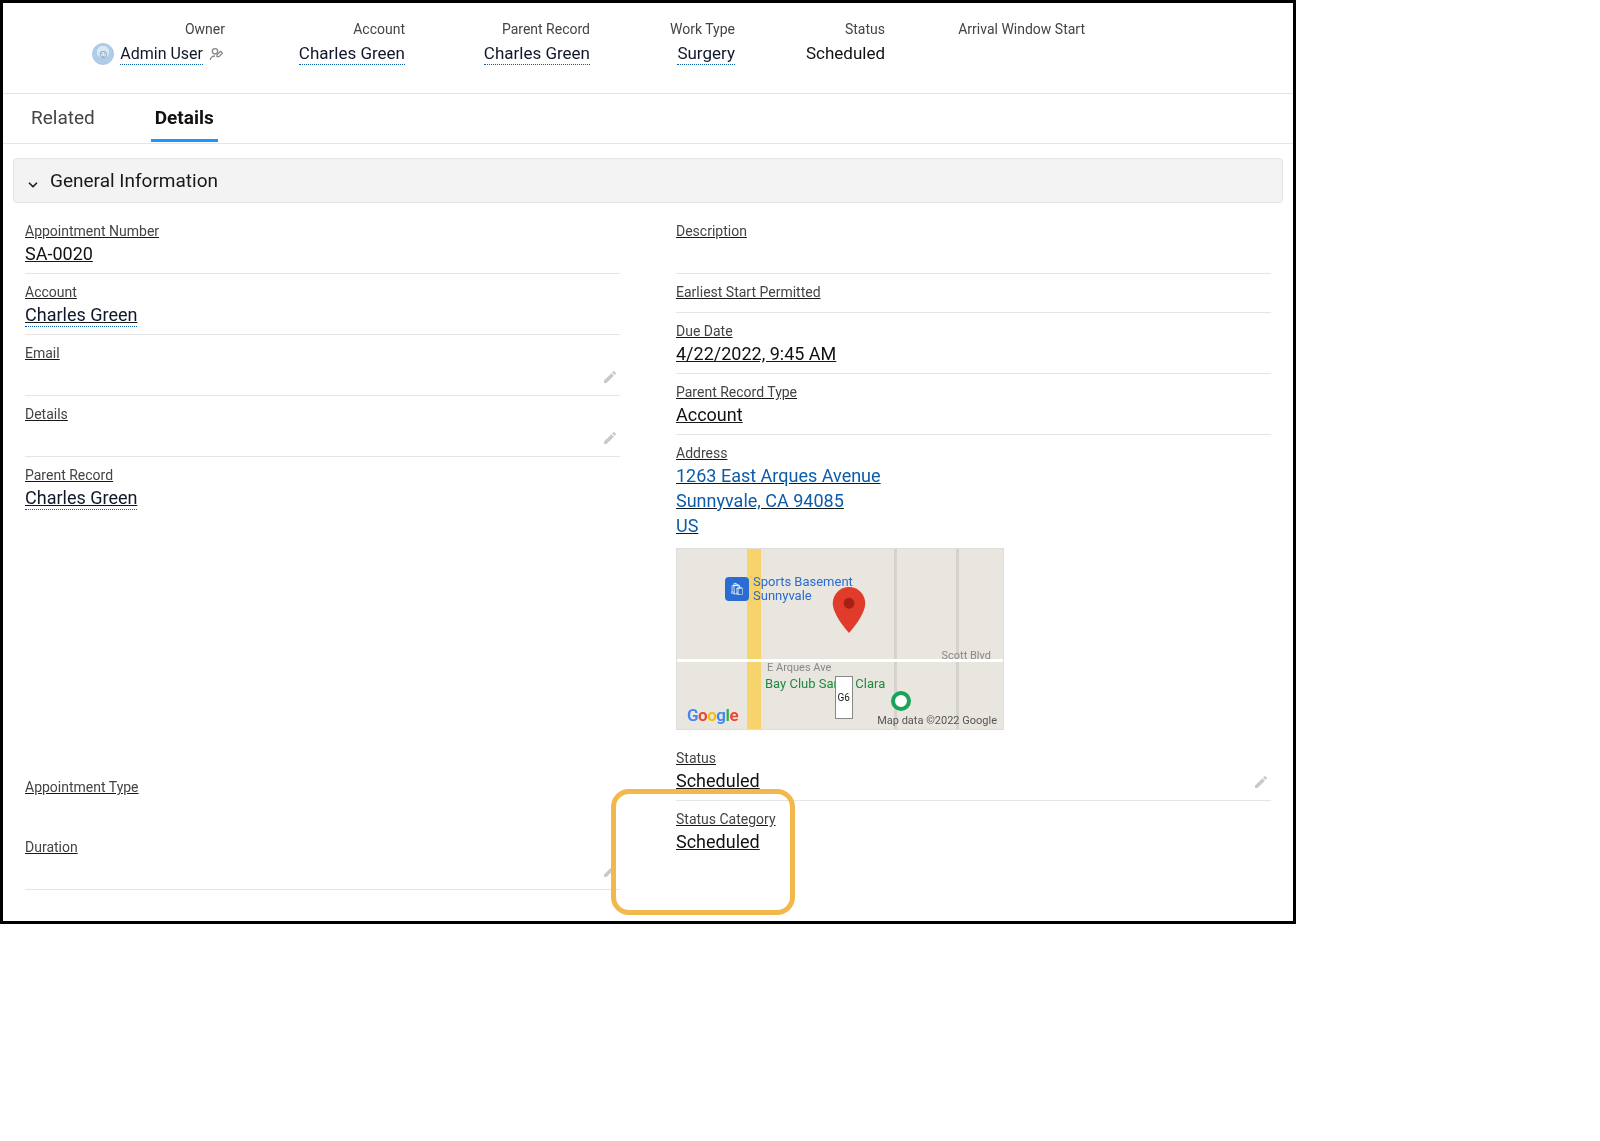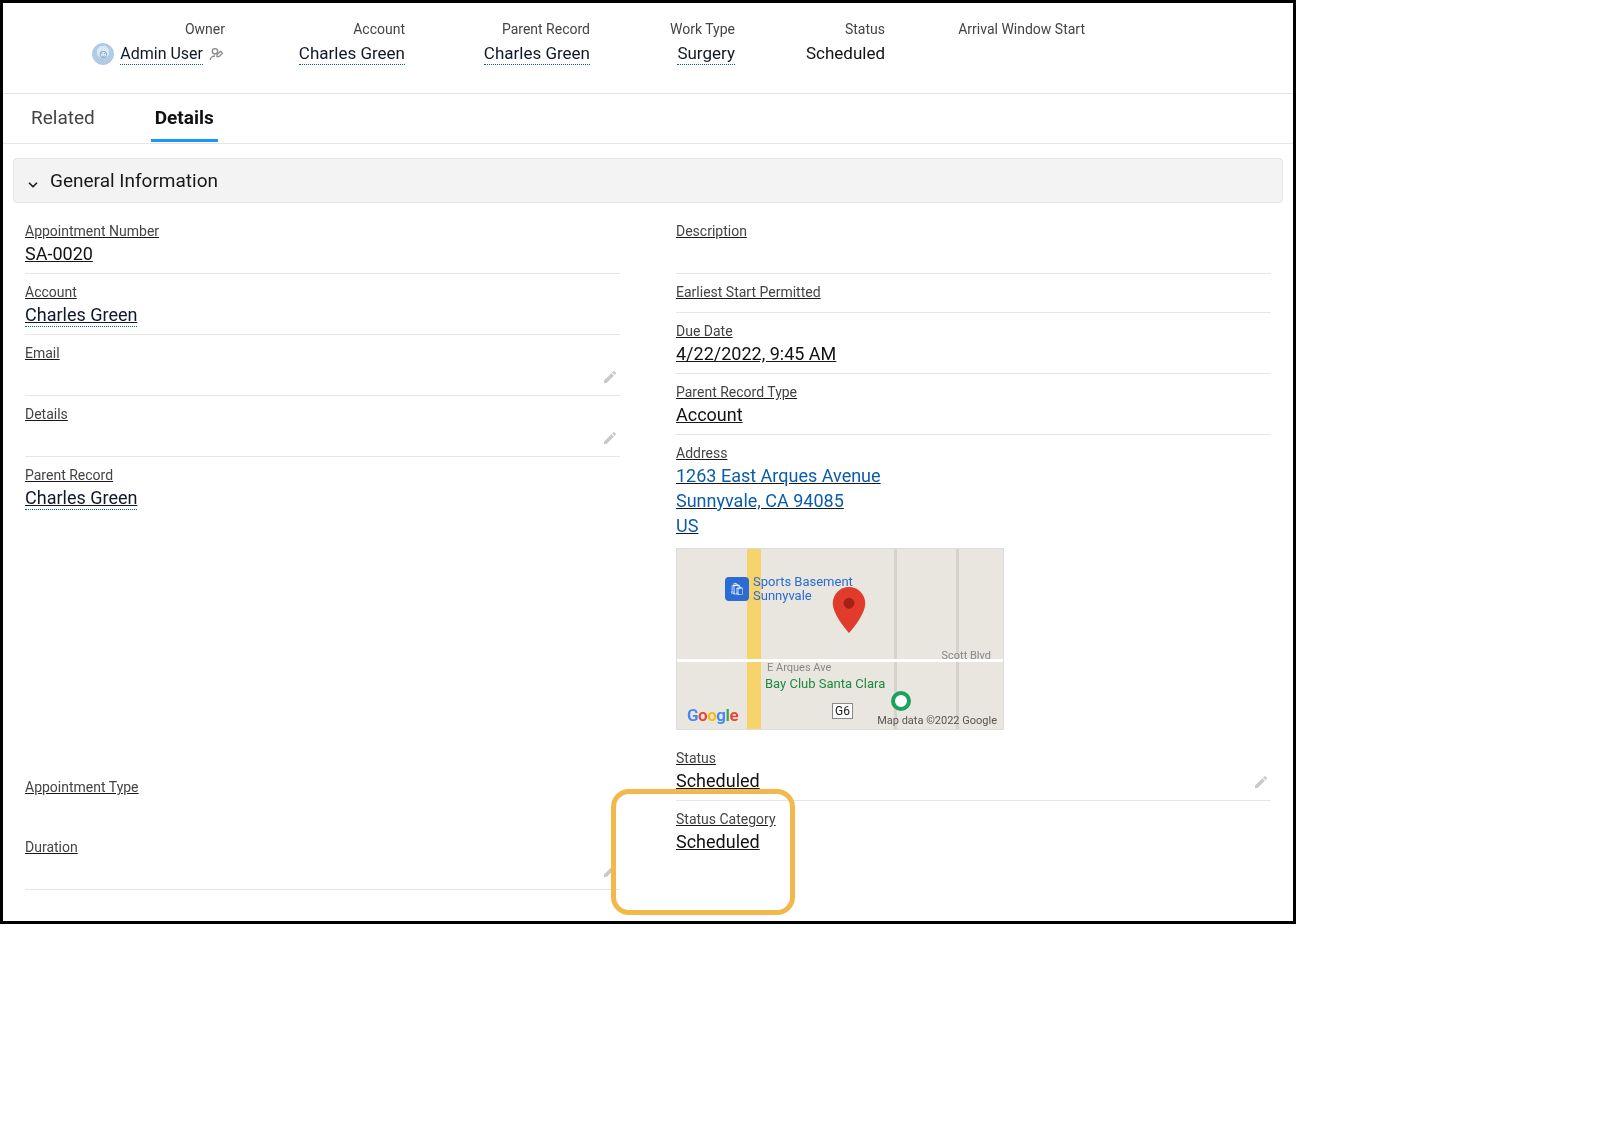--- a/index.html
+++ b/index.html
@@ -165,21 +165,21 @@
   .map .earq {
     position:absolute;left:90px;top:112px;font-size:11px;color:#888;
   }
   .map .scott {
     position:absolute;right:12px;top:100px;font-size:11px;color:#888;
   }
   .map .bayclub {
     position:absolute;left:88px;bottom:38px;font-size:13px;color:#1d8a3e;
   }
   .map .g6 {
-    position:absolute;right:150px;bottom:10px;font-size:12px;border:1px solid #888;padding:0 2px;background:#fff;
+    position:absolute;right:150px;bottom:10px;font-size:10px;border:1px solid #888;padding:15px 2px;background:#fff;
   }
   .map .google {
     position:absolute;left:10px;bottom:4px;font-size:17px;font-weight:600;letter-spacing:-0.5px;
   }
   .map .google .g1{color:#4285f4}.map .google .g2{color:#ea4335}.map .google .g3{color:#fbbc05}
   .map .google .g4{color:#4285f4}.map .google .g5{color:#34a853}.map .google .g6l{color:#ea4335}
   .map .attrib {
     position:absolute;right:6px;bottom:2px;font-size:11px;color:#555;
   }
   .highlight-box {

